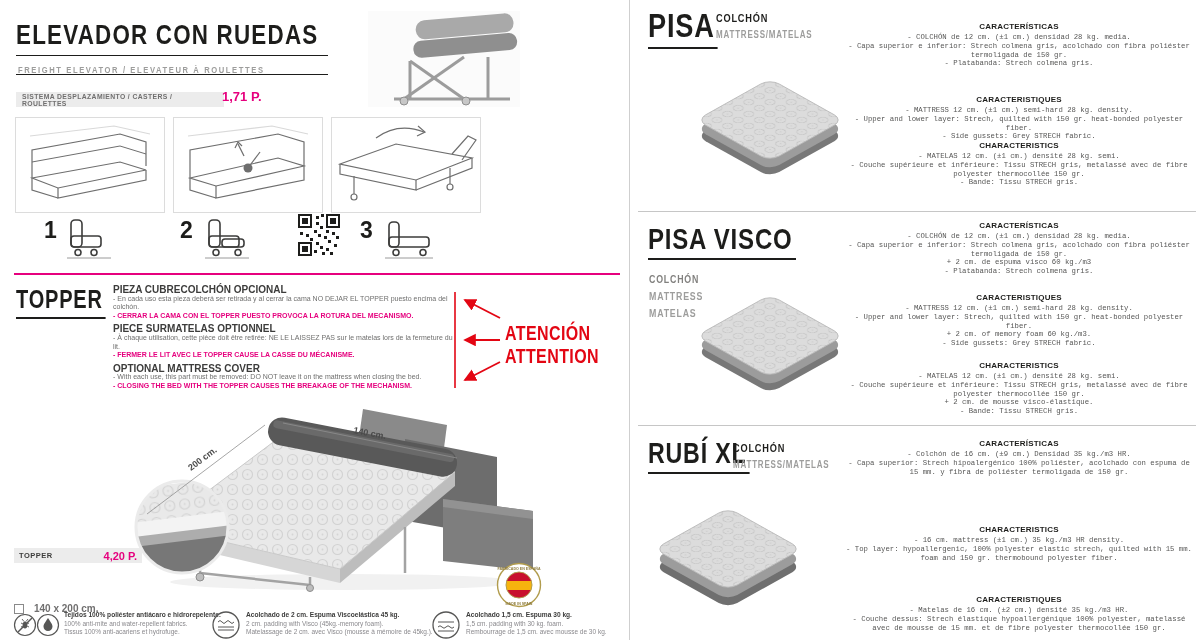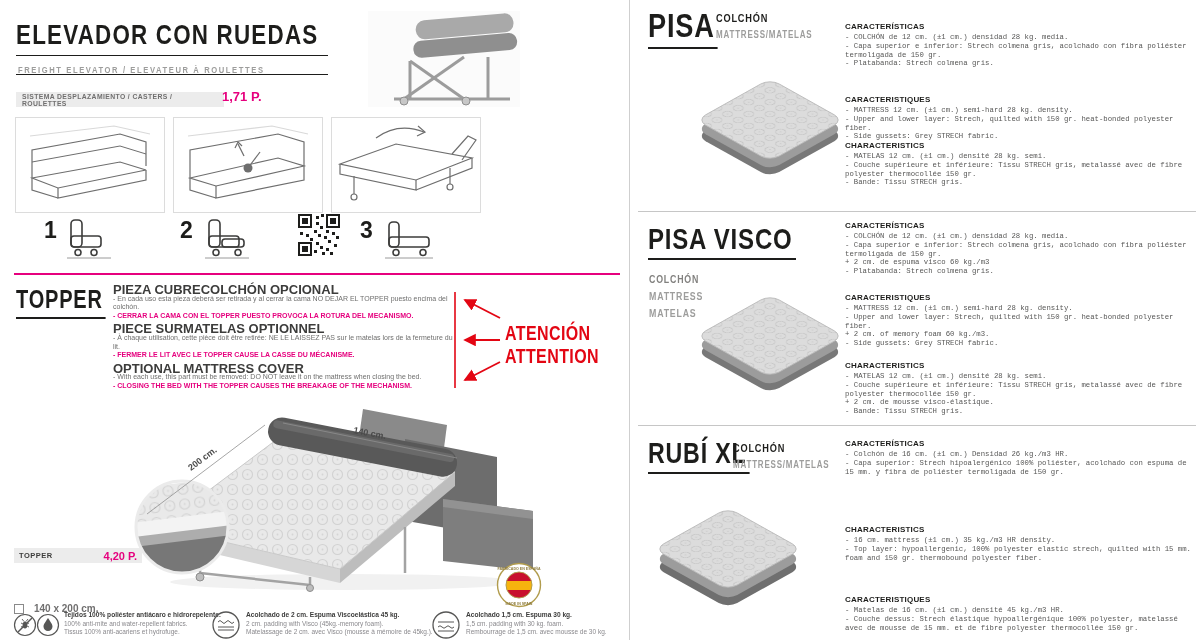--- a/index.html
+++ b/index.html
@@ -15,39 +15,39 @@
   .subtitle-box span{font-size:9.5px;font-weight:bold;color:#9d9d9c;letter-spacing:2px;}
   .specbar{background:#ececec;height:15px;display:flex;align-items:center;padding:0 6px;}
   .specbar span{font-size:6.8px;font-weight:bold;color:#706f6f;letter-spacing:0.4px;}
   .price{color:#e6007e;font-weight:bold;}
   .stepframe{border:1px solid #dcdcdc;background:#fff;}
   .stepnum{font-size:23px;font-weight:bold;color:#1d1d1b;}
   .pinkline{background:#e6007e;height:2px;}
   .topper-title{font-size:25px;font-weight:bold;color:#1d1d1b;}
   .t-underline{display:inline-block;border-bottom:2px solid #1d1d1b;padding:0 4px 3px 0;letter-spacing:1px;}
   .tgroup{margin-bottom:5px;}
-  .tt{font-size:13px;font-weight:bold;color:#3c3c3b;line-height:8.6px;}
+  .tt{font-size:10px;font-weight:bold;color:#3c3c3b;line-height:8.6px;}
   .tb{font-size:7px;color:#6f6f6e;line-height:8.6px;}
   .tw{font-size:7px;font-weight:bold;color:#e6007e;line-height:8.6px;}
   .attn{font-size:20px;font-weight:bold;color:#e30613;line-height:23px;letter-spacing:0.5px;}
   .pricebar{background:#ececec;height:15px;display:flex;align-items:center;justify-content:space-between;padding:0 5px;}
   .pb-label{font-size:7.5px;font-weight:bold;color:#3c3c3b;letter-spacing:0.5px;}
   .pb-price{font-size:11px;}
   .chkrow{display:flex;align-items:center;}
   .chk{width:8px;height:8px;border:1px solid #8a8a8a;display:inline-block;background:#fff;}
   .sizelabel{font-size:10px;font-weight:bold;color:#706f6f;margin-left:10px;}
   .f1{font-size:6.6px;font-weight:bold;color:#3c3c3b;line-height:8.6px;white-space:nowrap;}
   .f2{font-size:6.5px;color:#8a898d;line-height:8.6px;white-space:nowrap;}
   .pname{font-weight:bold;color:#1d1d1b;}
   .pn-inner{display:inline-block;border-bottom:2.5px solid #1d1d1b;padding:0 4px 2px 0;letter-spacing:1px;}
   .sub-dark{font-size:11.5px;font-weight:bold;color:#1d1d1b;letter-spacing:1px;}
   .sub-gray{font-size:10px;font-weight:bold;color:#9d9d9c;letter-spacing:1px;}
   .substack div{font-size:11px;font-weight:bold;color:#9d9d9c;line-height:17px;letter-spacing:1px;}
   .substack div:first-child{color:#82817f;}
-  .cblock{width:348px;}
+  .cblock{width:348px;text-align:center;}
   .bh{font-size:8px;font-weight:bold;color:#1d1d1b;margin-bottom:2px;letter-spacing:0.2px;}
   .bl{font-size:7.3px;color:#575756;line-height:8.8px;font-family:Liberation Mono, monospace;}
   .hdiv{height:1px;background:#c6c6c6;}
   svg text{font-family:"Liberation Sans", sans-serif;}
 </style>
 </head>
 <body>
 
 <svg style="position:absolute;width:0;height:0" aria-hidden="true">
   <defs>
@@ -464,26 +464,26 @@
           <rect x="-52" y="-52" width="104" height="104" rx="13" fill="#9c9c9c"></rect>
         </g>
       <g transform="scale(1,0.56) rotate(45)">
           <rect x="-52" y="-52" width="104" height="104" rx="13" fill="url(#quilt)" stroke="#b9b9b9"></rect>
         </g>
     </g>
   </svg>
 
   <div class="abs cblock" style="left:215px;top:439px">
     <div class="bh">CARACTERÍSTICAS</div>
-    <div class="bl">- Colchón de 16 cm. (±1 cm.) Densidad 26 kg./m3 HR.</div>
+    <div class="bl">- Colchón de 16 cm. (±9 cm.) Densidad 35 kg./m3 HR.</div>
     <div class="bl">- Capa superior: Strech hipoalergénico 100% poliéster, acolchado con espuma de 15 mm. y fibra de poliéster termoligada de 150 gr.</div>
   </div>
   <div class="abs cblock" style="left:215px;top:525px">
     <div class="bh">CHARACTERISTICS</div>
     <div class="bl">- 16 cm. mattress (±1 cm.) 35 kg./m3 HR density.</div>
     <div class="bl">- Top layer: hypoallergenic, 100% polyester elastic strech, quilted with 15 mm. foam and 150 gr. thermobound polyester fiber.</div>
   </div>
   <div class="abs cblock" style="left:215px;top:595px">
     <div class="bh">CARACTERISTIQUES</div>
-    <div class="bl">- Matelas de 16 cm. (±1 cm.) densité 45 kg./m3 HR.</div>
+    <div class="bl">- Matelas de 16 cm. (±2 cm.) densité 35 kg./m3 HR.</div>
     <div class="bl">- Couche dessus: Strech élastique hypoallergénique 100% polyester, matelassé avec de mousse de 15 mm. et de fibre polyester thermocollée 150 gr.</div>
   </div>
 </div>
 
 </body></html>

